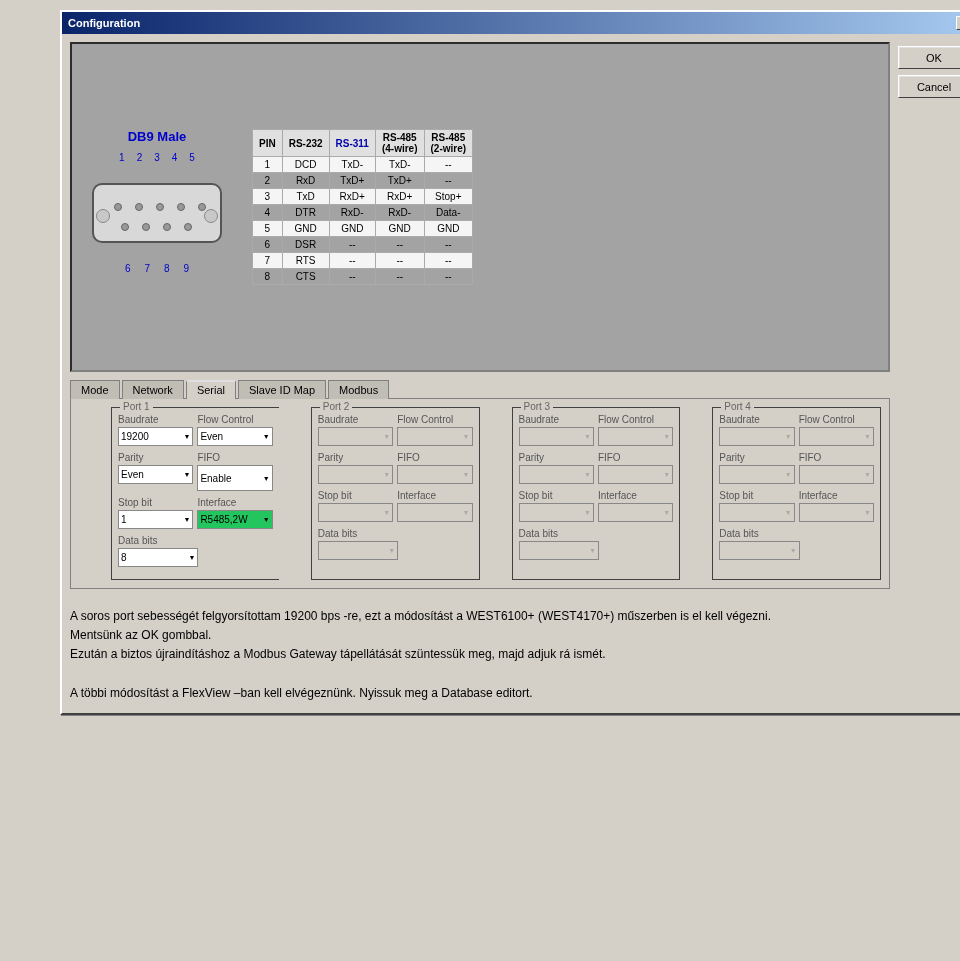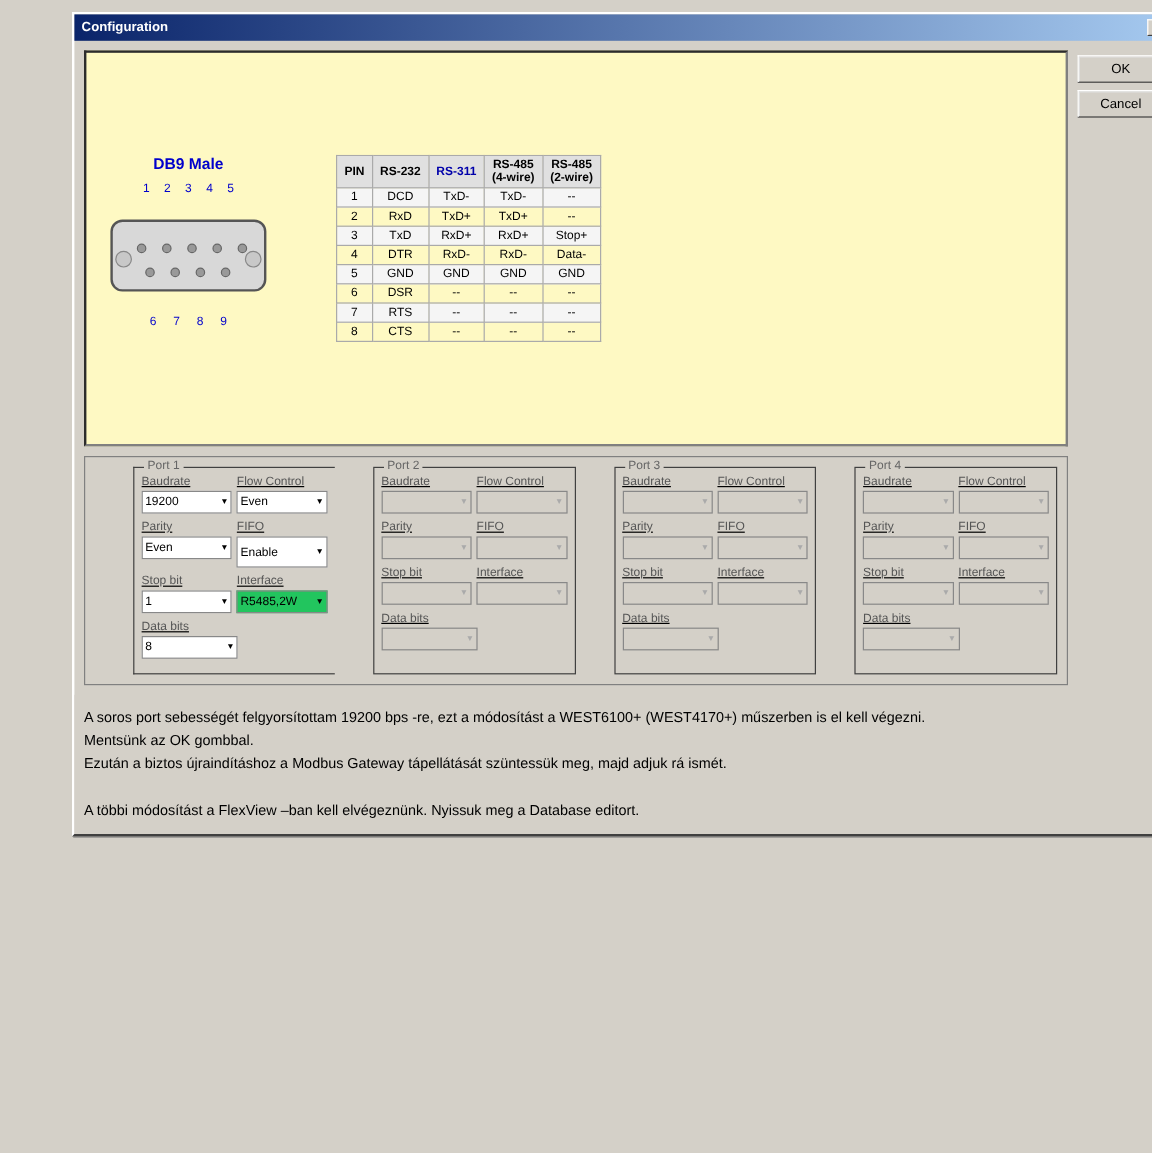--- a/index.html
+++ b/index.html
@@ -79,21 +79,21 @@
       border: 1px solid #fff;
       border-right-color: #404040;
       border-bottom-color: #404040;
       box-shadow: inset 1px 1px 0 #dfdfdf;
       cursor: pointer;
       font-size: 11px;
       font-family: 'Tahoma', 'Arial', sans-serif;
     }
 
     .diagram-area {
-      background: #fef9c3;
+      background: #a3a3a3;
       border: 2px inset #808080;
       padding: 10px;
       margin-bottom: 8px;
       height: 330px;
       display: flex;
       align-items: center;
       justify-content: center;
     }
 
     .diagram-inner {
@@ -187,21 +187,20 @@
       background: #d4d0c8;
       padding: 0 3px;
       font-size: 10px;
       color: #666;
     }
 
     .port-row-labels {
       display: flex;
       gap: 4px;
       margin-bottom: 2px;
-      text-decoration: underline;
     }
 
     .port-label {
       flex: 1;
       font-size: 10px;
       color: #555;
     }
 
     .port-controls {
       display: flex;
@@ -353,21 +352,21 @@
               </div>
             </div>
             <div class="pin-num-bottom">
               <span>6</span>
               <span>7</span>
               <span>8</span>
               <span>9</span>
             </div>
           </div>
 
-          <div style="flex:1; overflow:auto;margin-left:28px;">
+          <div style="flex:1; overflow:auto;">
             <table class="pin-table">
               <thead>
                 <tr>
                   <th>PIN</th>
                   <th>RS-232</th>
                   <th style="color:#0000aa;">RS-311</th>
                   <th>RS-485<br>(4-wire)</th>
                   <th>RS-485<br>(2-wire)</th>
                 </tr>
               </thead>
@@ -427,20 +426,27 @@
                     <td>--</td>
                     <td>--</td>
                     <td>--</td>
                   </tr>
                 </tbody>
             </table>
           </div>
         </div>
       </div>
 
+      <div class="tabs-row" id="tabs-row">
+      <div class="tab">Mode</div>
+          <div class="tab">Network</div>
+          <div class="tab active">Serial</div>
+          <div class="tab">Slave ID Map</div>
+          <div class="tab">Modbus</div>
+        </div>
 
       <div class="serial-panel">
         <div class="ports-container" id="ports-container">
         <div class="port-group">
               <div class="port-legend">Port 1</div>
               <div class="port-row-labels">
                 <span class="port-label">Baudrate</span>
                 <span class="port-label">Flow Control</span>
               </div>
               <div class="port-controls">

